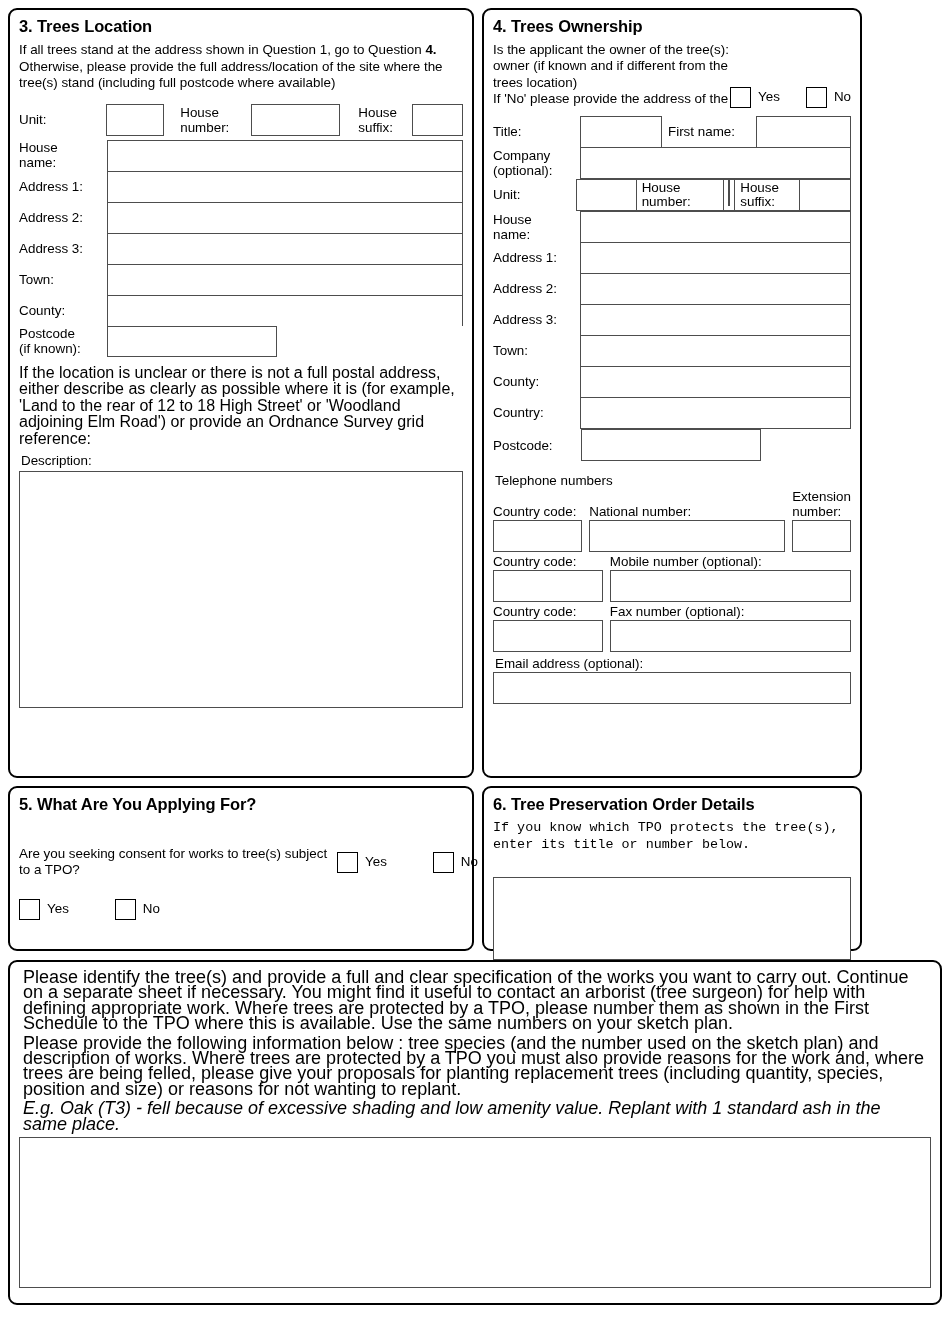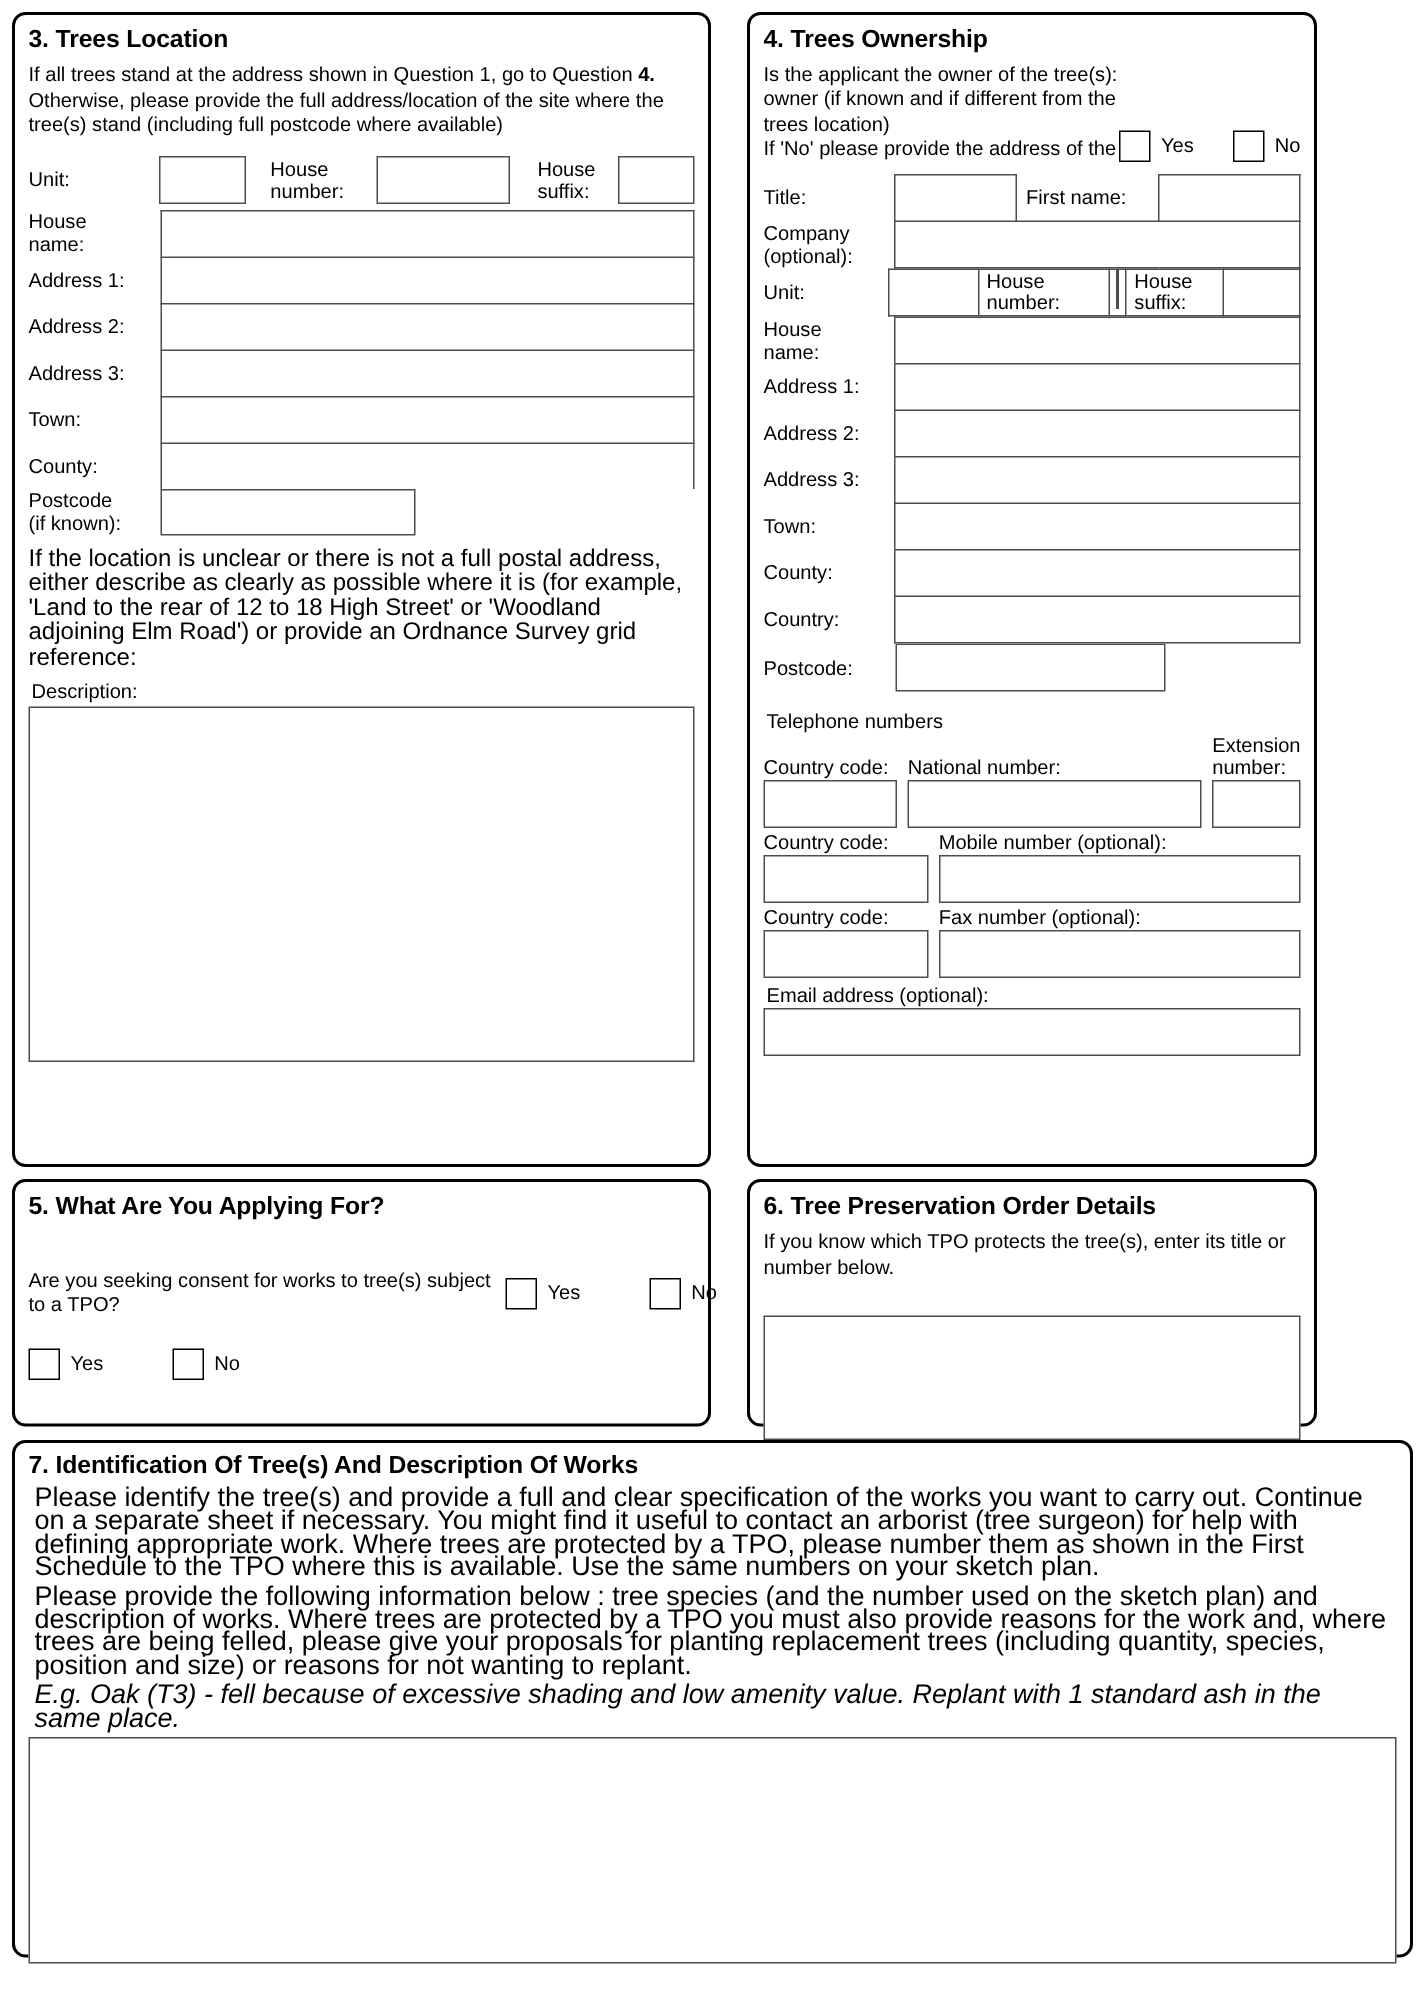--- a/index.html
+++ b/index.html
@@ -17,21 +17,21 @@
   }
   .page {
     position: relative;
     width: 950px;
     height: 1343px;
     box-sizing: border-box;
     padding: 8px 8px 0 8px;
   }
   .row-top {
     display: flex;
-    gap: 24px;
+    gap: 8px;
     align-items: stretch;
   }
   .panel {
     border: 2.5px solid #000;
     border-radius: 9px;
     background: #fff;
     box-sizing: border-box;
     position: relative;
   }
   .panel-left  { width: 466px; }
@@ -428,29 +428,28 @@
               <span>No</span>
             </span>
           </div>
         </div>
       </div>
     </div>
 
     <div class="panel panel-right" style="height:165px;">
       <div class="panel-inner">
         <h2 class="sec-title">6. Tree Preservation Order Details</h2>
-        <p class="intro" style="margin-bottom:24px;">If you know which TPO protects the tree(s), enter its title or number below.</p>
+        <p class="intro" style="margin-bottom:24px;font-family:Liberation Mono, monospace;">If you know which TPO protects the tree(s), enter its title or number below.</p>
         <div class="big-box" style="height:83px;"></div>
       </div>
     </div>
   </div>
 
   <div class="panel panel-full" style="margin-top:9px;height:345px;">
     <div class="panel-inner" style="padding:4px 9px 8px 9px;">
-      <h2 class="sec-title" style="margin-bottom:4px;">7. Identification Of Tree(s) And Description Of Works</h2>
       <p class="p7">Please identify the tree(s) and provide a full and clear specification of the works you want to carry out. Continue on a separate sheet if necessary. You might find it useful to contact an arborist (tree surgeon) for help with defining appropriate work. Where trees are protected by a TPO, please number them as shown in the First Schedule to the TPO where this is available. Use the same numbers on your sketch plan.</p>
       <p class="p7">Please provide the following information below : tree species (and the number used on the sketch plan) and description of works. Where trees are protected by a TPO you must also provide reasons for the work and, where trees are being felled, please give your proposals for planting replacement trees (including quantity, species, position and size) or reasons for not wanting to replant.</p>
       <p class="p7 italic" style="margin-bottom:5px;">E.g. Oak (T3) - fell because of excessive shading and low amenity value. Replant with 1 standard ash in the same place.</p>
       <div class="big-box" style="height:151px;"></div>
     </div>
   </div>
 
 </div>
 
 </body></html>

